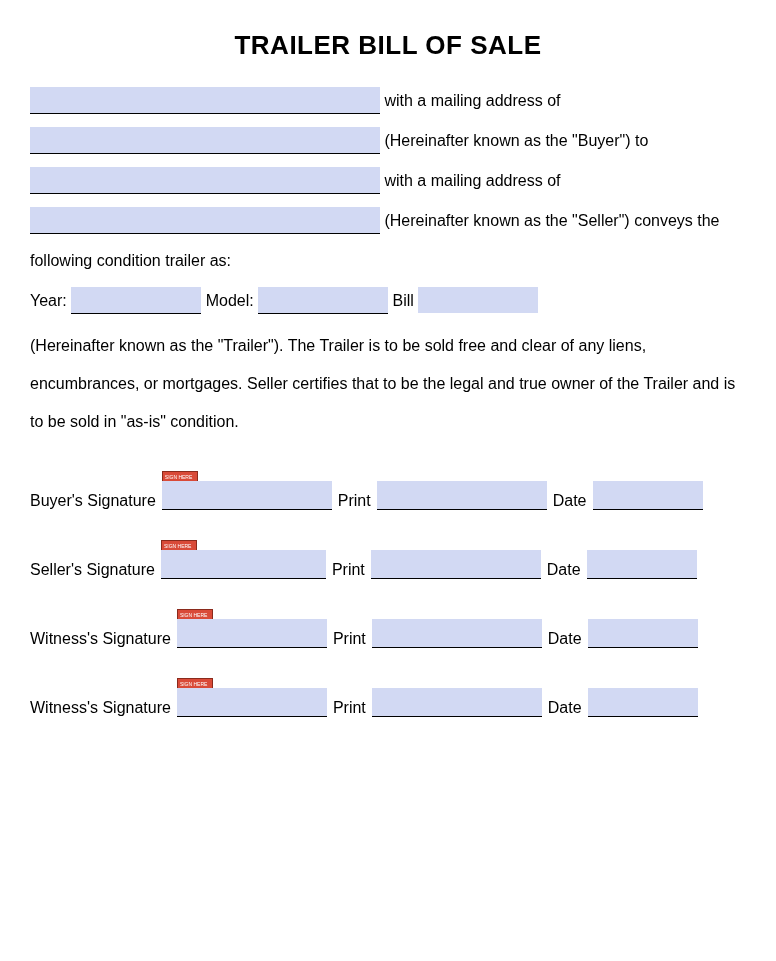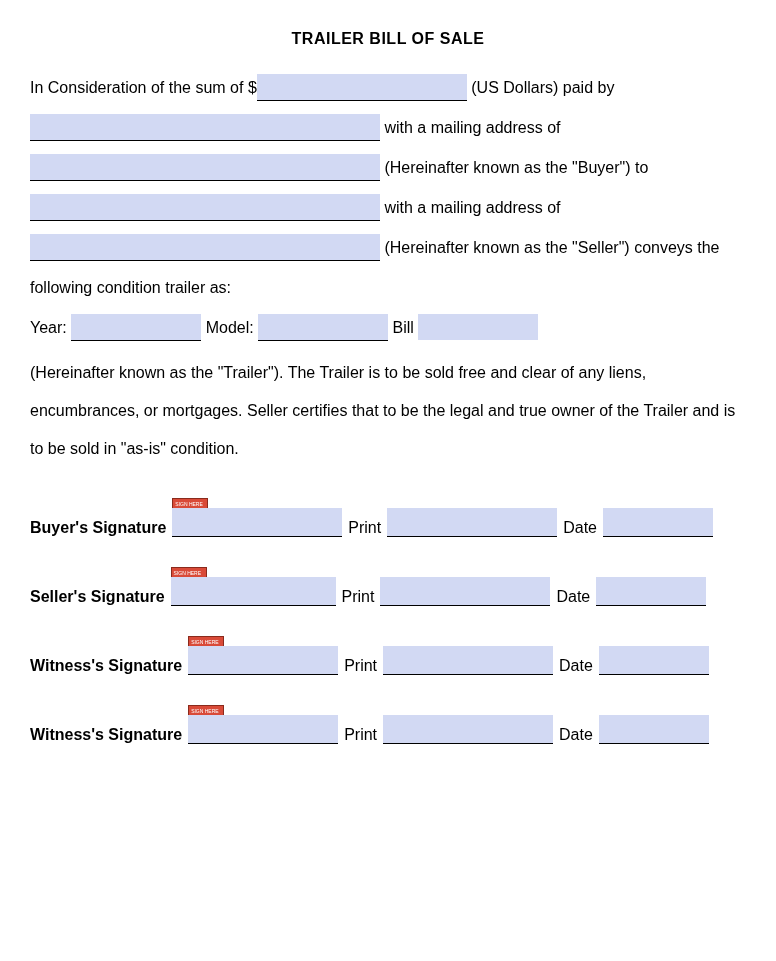--- a/index.html
+++ b/index.html
@@ -9,21 +9,21 @@
     background: #fff;
     color: #000;
     width: 776px;
   }
   .page {
     padding: 20px 30px 40px 30px;
     box-sizing: border-box;
   }
   h1 {
     text-align: center;
-    font-size: 16px;
+    font-size: 26px;
     font-weight: bold;
     margin: 10px 0 20px 0;
     letter-spacing: 0.5px;
   }
   .body-text {
     font-size: 16px;
     line-height: 40px;
   }
   .para {
     margin: 0;
@@ -54,21 +54,21 @@
   .sig-block {
     margin-top: 36px;
   }
   .sig-row {
     display: flex;
     align-items: flex-end;
     margin-top: 40px;
     font-size: 16px;
   }
   .sig-row .label-bold {
-    font-weight: bold;
+    font-weight: normal;
     margin-right: 6px;
     white-space: nowrap;
   }
   .sig-row .label-plain {
     margin: 0 6px;
     white-space: nowrap;
   }
   .sig-row .slot-wrap {
     position: relative;
     flex: 0 0 auto;
@@ -120,23 +120,20 @@
 </style>
 </head>
 <body>
 
 <div class="page">
 
   <h1>TRAILER BILL OF SALE</h1>
 
   <div class="body-text">
 
-    <p class="para">
-      <span>In Consideration of the sum of $</span><span class="fill" style="width:210px;"><input type="text" style=""></span><span> (US Dollars) paid by</span>
-    </p>
 
     <p class="para">
       <span class="fill" style="width:350px;"><input type="text" style=""></span><span> with a mailing address of</span>
     </p>
 
     <p class="para">
       <span class="fill" style="width:350px;"><input type="text" style=""></span><span> (Hereinafter known as the "Buyer") to</span>
     </p>
 
     <p class="para">

